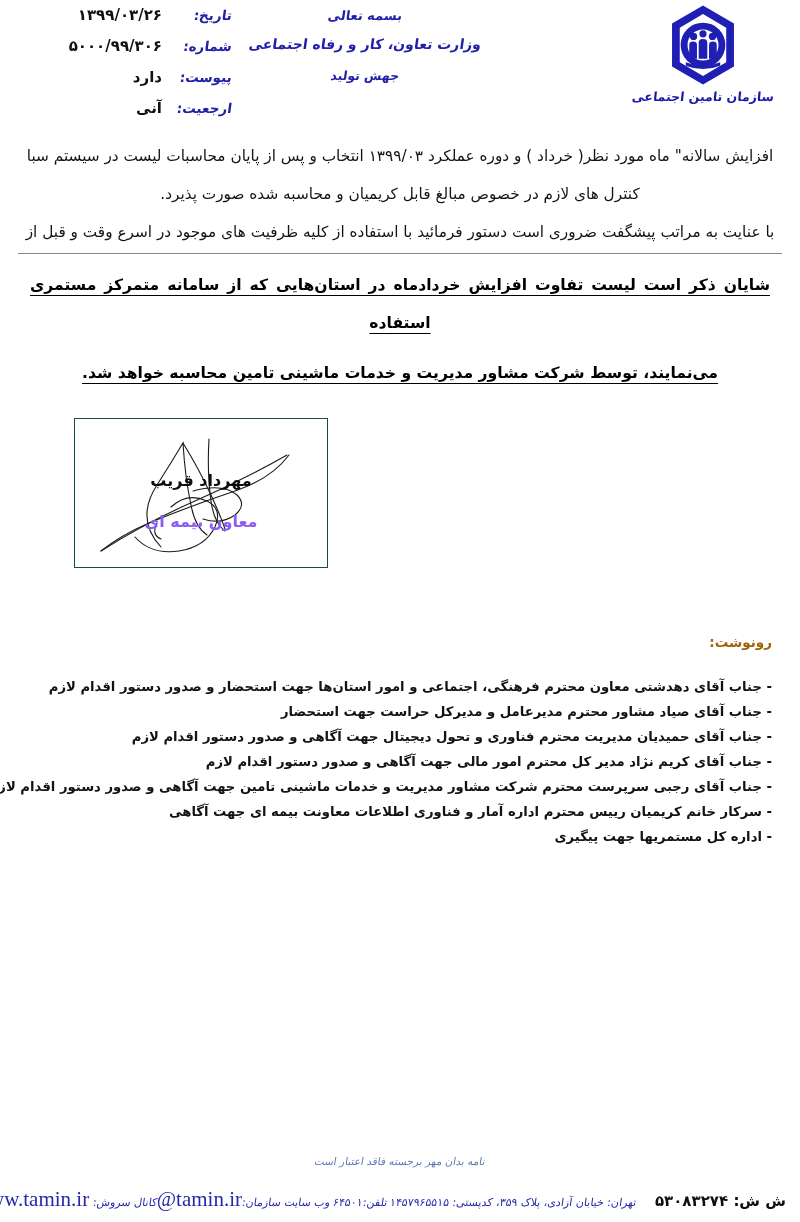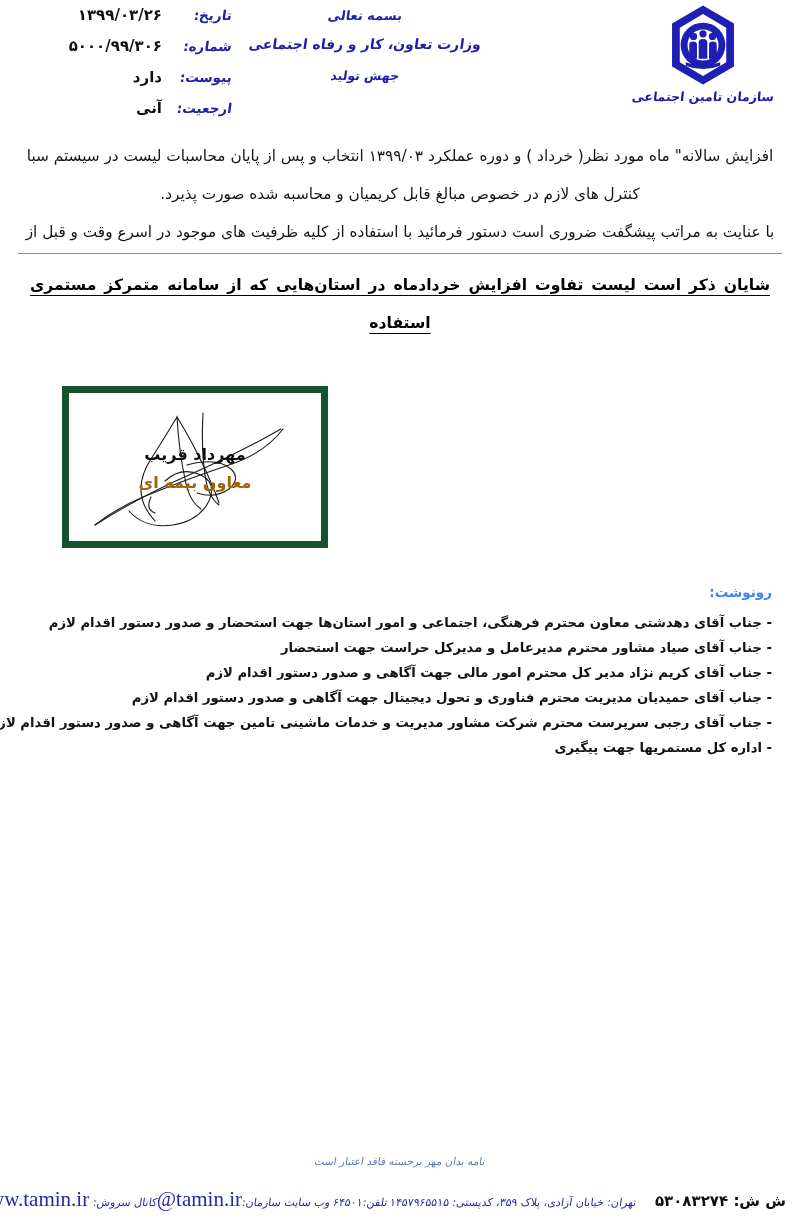--- a/index.html
+++ b/index.html
@@ -157,25 +157,25 @@
     width: 100%;
   }
 
   
   .sign-area {
     position: relative;
     height: 230px;
   }
   .sign-box {
     position: absolute;
-    top: 32px;
+    top: 14px;
     right: 472px;
     width: 252px;
     height: 148px;
-    border: 7px solid #14532d;
+    border: 1px solid #14532d;
     background: #ffffff;
     overflow: hidden;
   }
   .sign-svg {
     position: absolute;
     inset: 0;
   }
   .sign-names {
     position: absolute;
     right: 0;
@@ -184,38 +184,38 @@
     text-align: center;
     pointer-events: none;
   }
   .sign-name {
     font-size: 16px;
     font-weight: bold;
     color: #0d0d0d;
     letter-spacing: 0.5px;
   }
   .sign-title {
-    margin-top: 9px;
+    margin-top: 22px;
     font-size: 16px;
     font-weight: bold;
-    color: #a16207;
+    color: #8b5cf6;
     letter-spacing: 0.5px;
   }
 
   
   .cc-block {
     padding: 0 28px 0 0;
     text-align: right;
     direction: rtl;
   }
   .cc-heading {
     font-size: 13.5px;
     font-weight: bold;
-    color: #3b82f6;
-    margin-bottom: 10px;
+    color: #a16207;
+    margin-bottom: 24px;
     text-align: right;
   }
   .cc-item {
     font-size: 13.2px;
     font-weight: bold;
     color: #131313;
     line-height: 25px;
     text-align: right;
     white-space: nowrap;
   }
@@ -328,20 +328,21 @@
   </p>
 
   <p class="para">
     <span>با عنایت به مراتب پیشگفت ضروری است دستور فرمائید با استفاده از کلیه ظرفیت های موجود در اسرع وقت و قبل از</span>
   </p>
 
 
   <hr class="rule">
 
   <p class="para-bold uline">شایان ذکر است لیست تفاوت افزایش خردادماه در استان‌هایی که از سامانه متمرکز مستمری استفاده</p>
+  <p class="para-bold uline" style="text-align-last:center;">می‌نمایند، توسط شرکت مشاور مدیریت و خدمات ماشینی تامین محاسبه خواهد شد.</p>
 
 </div>
 
 <div class="sign-area">
   <div class="sign-box">
     <svg class="sign-svg" viewBox="0 0 252 148">
       <g fill="none" stroke="#1b1b1b" stroke-width="1.1" stroke-linecap="round">
         <path d="M86 128 Q60 100 82 66 Q96 44 108 24 Q110 58 116 86 Q120 108 132 116"></path>
         <path d="M108 24 Q124 50 136 76 Q146 98 150 110"></path>
         <path d="M134 20 Q132 54 136 82 Q139 104 150 112"></path>
@@ -356,23 +357,24 @@
       <div class="sign-name">مهرداد قریب</div>
       <div class="sign-title">معاون بیمه ای</div>
     </div>
   </div>
 </div>
 
 <div class="cc-block">
   <div class="cc-heading">رونوشت:</div>
   <div class="cc-item">- جناب آقای دهدشتی معاون محترم فرهنگی، اجتماعی و امور استان‌ها جهت استحضار و صدور دستور اقدام لازم</div>
   <div class="cc-item">- جناب آقای صیاد مشاور محترم مدیرعامل و مدیرکل حراست جهت استحضار</div>
+  <div class="cc-item">- جناب آقای حمیدیان مدیریت محترم فناوری و تحول دیجیتال جهت آگاهی و صدور دستور اقدام لازم</div>
   <div class="cc-item">- جناب آقای کریم نژاد مدیر کل محترم امور مالی جهت آگاهی و صدور دستور اقدام لازم</div>
-  <div class="cc-item">- جناب آقای حمیدیان مدیریت محترم فناوری و تحول دیجیتال جهت آگاهی و صدور دستور اقدام لازم</div>
   <div class="cc-item">- جناب آقای رجبی سرپرست محترم شرکت مشاور مدیریت و خدمات ماشینی تامین جهت آگاهی و صدور دستور اقدام لازم</div>
+  <div class="cc-item">- سرکار خانم کریمیان رییس محترم اداره آمار و فناوری اطلاعات معاونت بیمه ای جهت آگاهی</div>
   <div class="cc-item">- اداره کل مستمریها جهت پیگیری</div>
 </div>
 
 <div class="footer">
   <div class="footer-note">نامه بدان مهر برجسته فاقد اعتبار است</div>
   <div class="footer-line">
     <div class="footer-serial">
       <span>ش ش:</span>
       <span>۵۳۰۸۳۲۷۴</span>
     </div>

